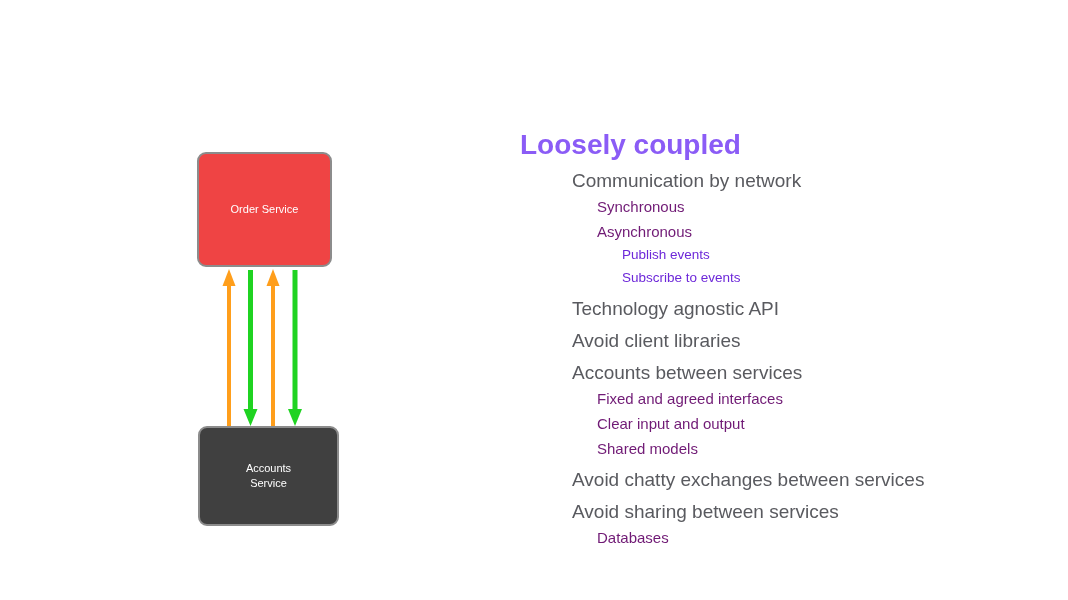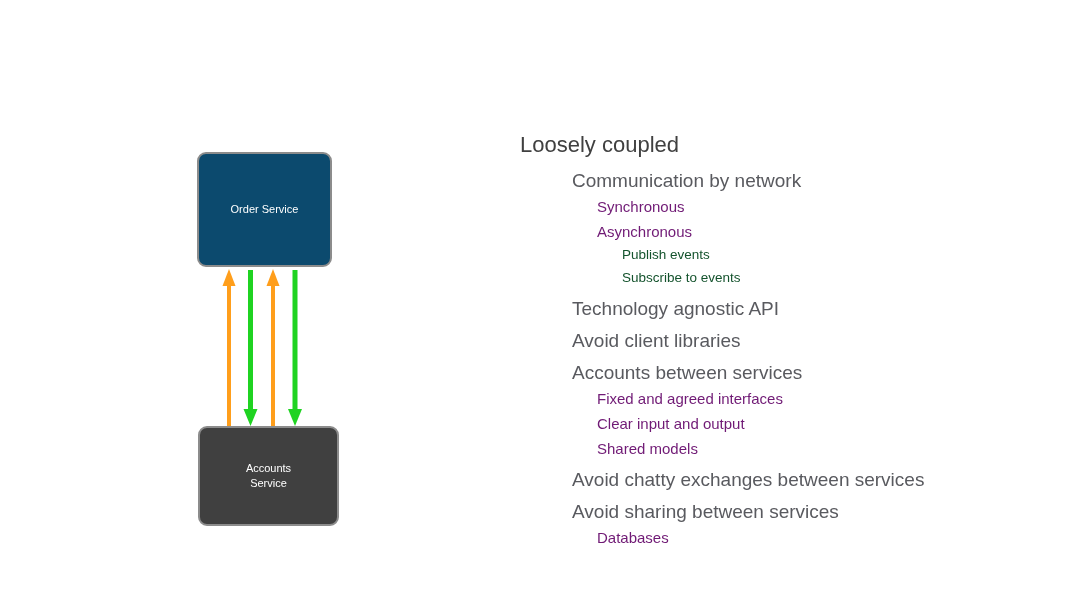--- a/index.html
+++ b/index.html
@@ -25,21 +25,21 @@
     align-items: center;
     justify-content: center;
     color: #ffffff;
     font-size: 11px;
     text-align: center;
     line-height: 1.35;
   }
   .node-order {
     left: 197px; top: 152px;
     width: 135px; height: 115px;
-    background: #0c4a6e;
+    background: #ef4444;
   }
   .node-accounts {
     left: 198px; top: 426px;
     width: 141px; height: 100px;
     background: #404040;
   }
   .node .node-label { width: 80px; }
   .arrow-layer {
     position: absolute;
     left: 0; top: 0;
@@ -50,23 +50,23 @@
   
   .outline {
     position: absolute;
     left: 520px;
     top: 131px;
     width: 540px;
     display: flex;
     flex-direction: column;
   }
   .o-title {
-    font-size: 22px;
-    font-weight: normal;
-    color: #404040;
+    font-size: 28px;
+    font-weight: bold;
+    color: #8b5cf6;
     height: 27px;
     line-height: 27px;
     margin: 0 0 3px 0;
   }
   .item { white-space: nowrap; }
   .item.l1 {
     font-size: 19px;
     color: #595a5f;
     height: 25px; line-height: 25px;
     margin-top: 7px;
@@ -74,21 +74,21 @@
   }
   .item.l2 {
     font-size: 15px;
     color: #701a75;
     height: 23px; line-height: 23px;
     margin-top: 2px;
     padding-left: 77px;
   }
   .item.l3 {
     font-size: 13.5px;
-    color: #14532d;
+    color: #6d28d9;
     height: 22px; line-height: 22px;
     margin-top: 1px;
     padding-left: 102px;
   }
 </style>
 </head>
 <body>
 
 <div class="canvas">
 

